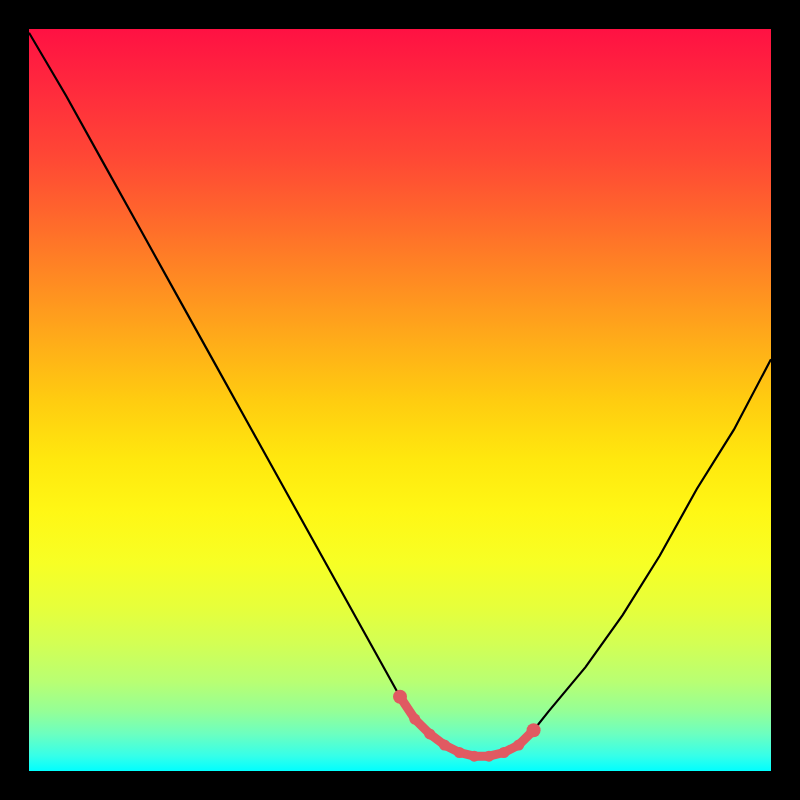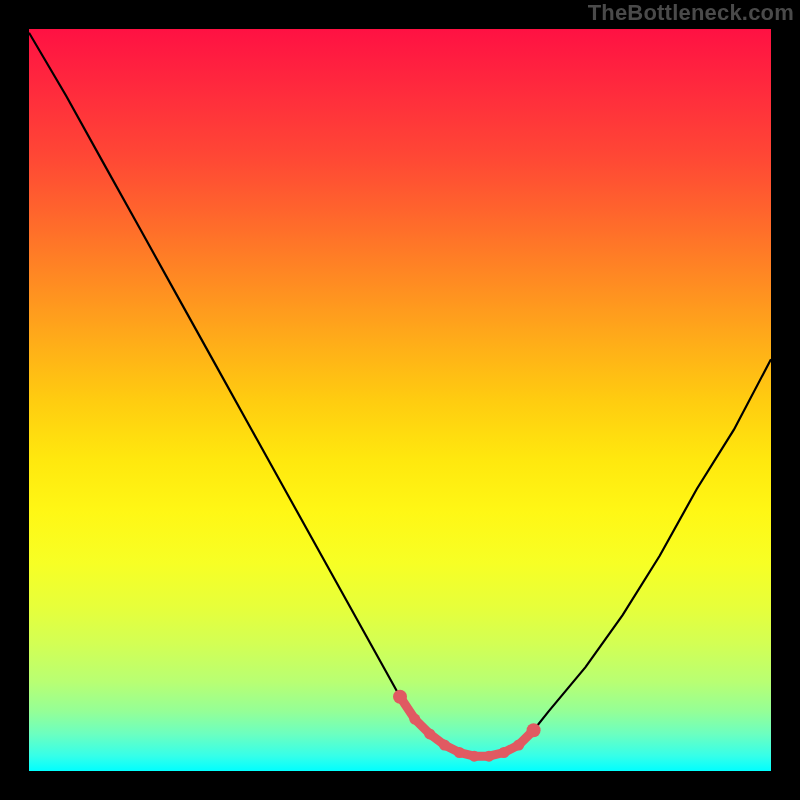--- a/index.html
+++ b/index.html
@@ -76,14 +76,13 @@
           <circle cx="415.5" cy="716.0" r="5.5" fill="#e05a62"></circle>
           <circle cx="430.4" cy="723.5" r="5.5" fill="#e05a62"></circle>
           <circle cx="445.2" cy="727.2" r="5.5" fill="#e05a62"></circle>
           <circle cx="460.0" cy="727.2" r="5.5" fill="#e05a62"></circle>
           <circle cx="474.9" cy="723.5" r="5.5" fill="#e05a62"></circle>
           <circle cx="489.7" cy="716.0" r="5.5" fill="#e05a62"></circle>
           <circle cx="504.6" cy="701.2" r="7" fill="#e05a62"></circle>
         </g>
     </svg>
   </div>
-  <div class="watermark">TheBottleneck.com</div>
 </div>
 
 </body></html>

